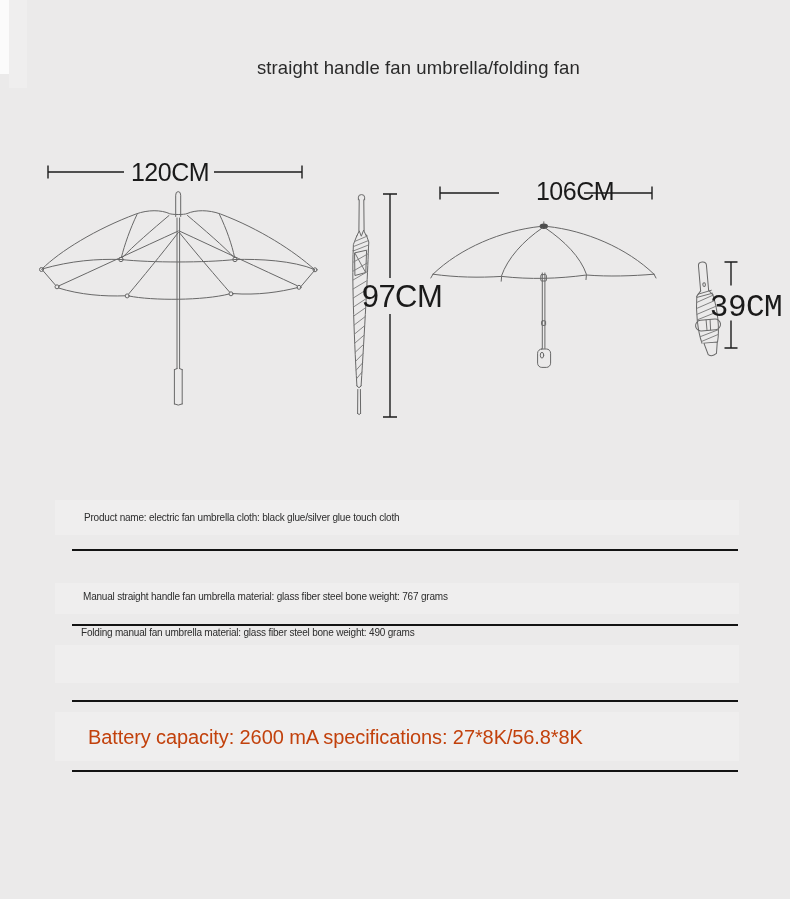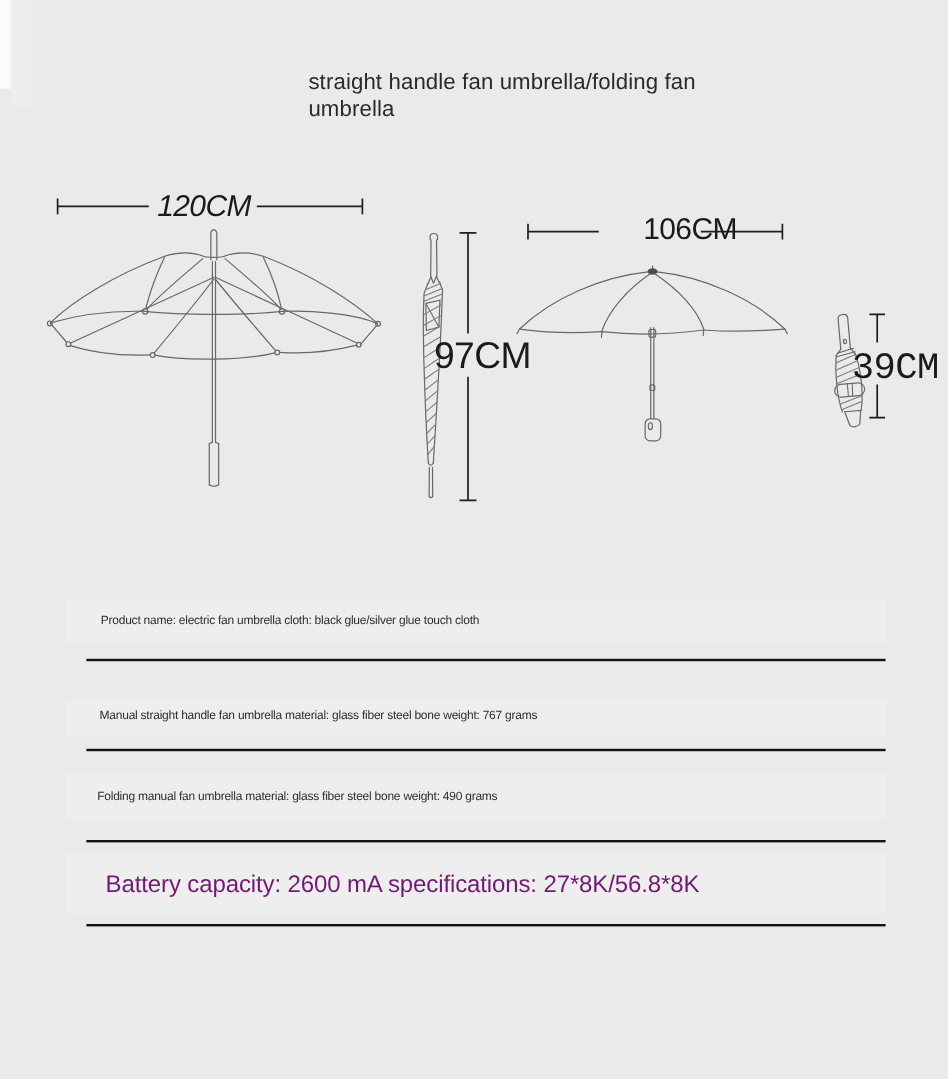--- a/index.html
+++ b/index.html
@@ -26,21 +26,21 @@
   .art{
     position:absolute;left:0;top:0;width:790px;height:899px;
   }
   .dim-label{
     position:absolute;text-align:center;
     color:#1a1a1a;letter-spacing:-0.5px;
     white-space:nowrap;line-height:1;
   }
   .dim-25{font-size:25px;}
   .dim-27{font-size:31px;}
-  .dim-120{left:125px;top:160px;width:90px;font-style:italic;}
+  .dim-120{left:125px;top:160px;width:90px;}
   .dim-106{left:494px;top:179px;width:90px;margin-left:36px;}
   .dim-97{left:357px;top:281px;width:90px;}
   .dim-39{left:701px;top:292px;width:90px;font-family:Liberation Mono, monospace;}
   .row-band{
     position:absolute;left:55px;width:684px;background:#efeeee;
   }
   .band-1{top:500px;height:35px;}
   .band-2{top:583px;height:31px;}
   .band-3{top:645px;height:38px;}
   .band-4{top:712px;height:49px;}
@@ -50,34 +50,33 @@
   .line-1{top:549px;}
   .line-2{top:624px;}
   .line-3{top:700px;}
   .line-4{top:770px;}
   .spec-row{
     position:absolute;color:#2d2d2d;font-size:10px;line-height:18px;
     letter-spacing:-0.2px;white-space:nowrap;
   }
   .spec-row-1{left:84px;top:509px;}
   .spec-row-2{left:83px;top:588px;}
-  .spec-row-3{left:81px;top:656px;}
-  .spec-row-4{left:88px;top:725px;font-size:20px;line-height:24px;color:#701a75;letter-spacing:-0.1px;}
+  .spec-row-3{left:81px;top:624px;}
+  .spec-row-4{left:88px;top:725px;font-size:20px;line-height:24px;color:#c2410c;letter-spacing:-0.1px;}
 </style>
 </head>
 <body>
 
 <div class="page">
 
   <div class="corner-patch2"></div>
   <div class="corner-patch"></div>
 
   <div class="title">
     <div>straight handle fan umbrella/folding fan</div>
-    <div>umbrella</div>
   </div>
 
   <svg class="art" viewBox="0 0 790 899">
 
     <g stroke="#686868" stroke-width="1" fill="none" stroke-linecap="round">
 
       <path d="M175.7,216.5 L175.7,195.2 Q175.7,191.6 178.2,191.6 Q180.7,191.6 180.7,195.2 L180.7,216.5"></path>
 
       <path d="M42,269 C60,251 96,229 136,214 C148,209.6 161,209.8 169.5,213.6 C172,214.8 184.4,214.8 187,213.6 C195.5,209.8 208.5,209.6 220.5,214 C260,229 294,251 314.5,269.5"></path>
 

